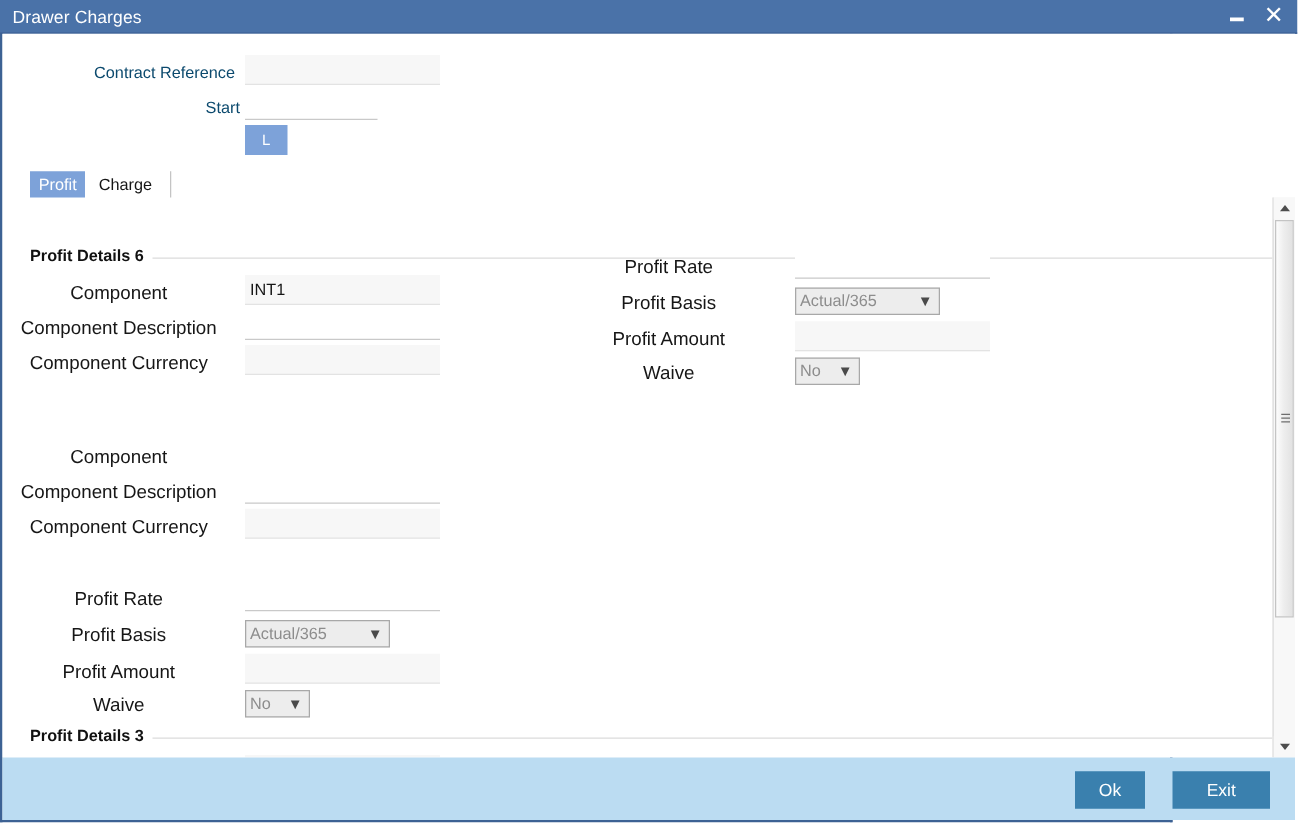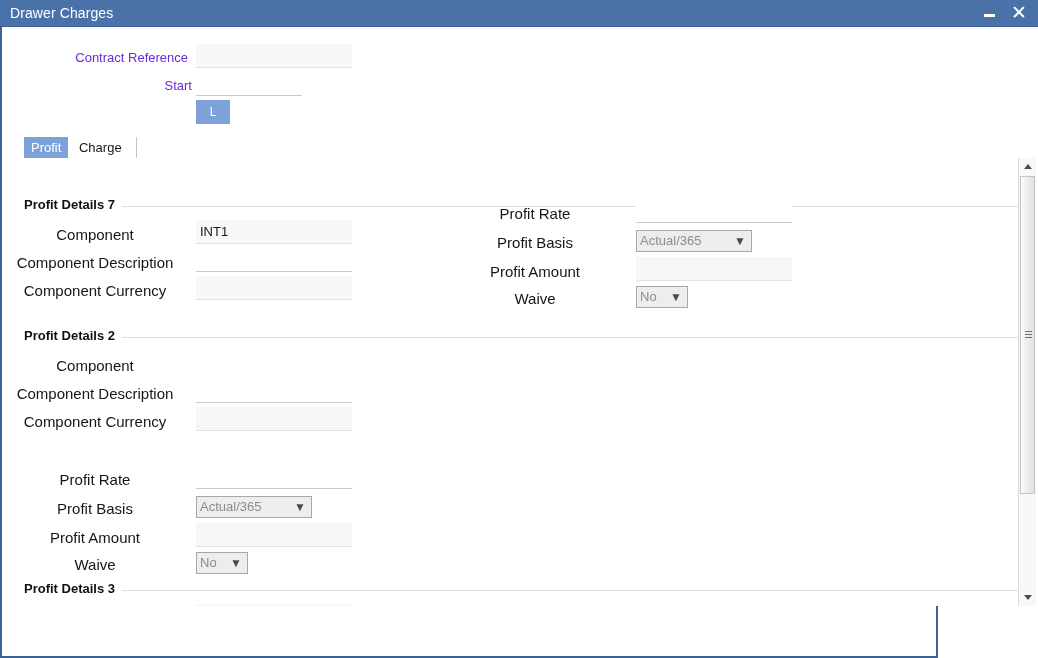--- a/index.html
+++ b/index.html
@@ -78,21 +78,21 @@
     height: 579px;
     background: #ffffff;
     overflow: hidden;
   }
 
   
   .hdr-field-label {
     position: absolute;
     text-align: right;
     font-size: 13px;
-    color: #6d28d9;
+    color: #0c4a6e;
     white-space: nowrap;
   }
   .inp-readonly {
     position: absolute;
     background: #f7f7f7;
     border: none;
     border-bottom: 1px solid #e3e3e3;
     box-sizing: border-box;
     font-family: "Liberation Sans", sans-serif;
     font-size: 13px;
@@ -331,21 +331,21 @@
     <div class="tabstrip">
       <div class="tab active">Profit</div>
       <div class="tab inactive">Charge</div>
       <div class="tab-sep"></div>
     </div>
 
     <div class="scrollpane">
       <div class="pane-inner">
 
         <div class="section-hd" style="top:39px;">
-          <div class="title">Profit Details 7</div>
+          <div class="title">Profit Details 6</div>
           <div class="rule"></div>
         </div>
 
         <div class="fld-label" style="left:0;top:68px;width:186px;">Component</div>
         <input class="inp-readonly" style="left: 194px; top: 62px; width: 156px; height: 24px;" readonly="" value="INT1">
 
         <div class="fld-label" style="left:0;top:96px;width:186px;">Component Description</div>
         <input class="inp-underline" style="left: 194px; top: 90px; width: 156px; height: 24px;" value="">
 
         <div class="fld-label" style="left:0;top:124px;width:186px;">Component Currency</div>
@@ -362,24 +362,20 @@
 
         <div class="fld-label" style="left:440px;top:105px;width:186px;">Profit Amount</div>
         <input class="inp-readonly" style="left: 634px; top: 99px; width: 156px; height: 24px;" readonly="" value="">
 
         <div class="fld-label" style="left:440px;top:132px;width:186px;">Waive</div>
         <div class="sel-disabled" style="left:634px;top:128px;width:52px;height:22px;">
           <span>No</span>
           <span class="chev">▼</span>
         </div>
 
-        <div class="section-hd" style="top:170px;">
-          <div class="title">Profit Details 2</div>
-          <div class="rule"></div>
-        </div>
 
         <div class="fld-label" style="left:0;top:199px;width:186px;">Component</div>
 
         <div class="fld-label" style="left:0;top:227px;width:186px;">Component Description</div>
         <input class="inp-underline" style="left: 194px; top: 221px; width: 156px; height: 24px;" value="">
 
         <div class="fld-label" style="left:0;top:255px;width:186px;">Component Currency</div>
         <input class="inp-readonly" style="left: 194px; top: 249px; width: 156px; height: 24px;" readonly="" value="">
 
         <div class="fld-label" style="left:0;top:313px;width:186px;">Profit Rate</div>
@@ -421,14 +417,18 @@
             <i></i>
         </span>
       </div>
       <div class="vs-arrow down">
         <span class="tri"></span>
       </div>
     </div>
 
   </div>
 
+  <div class="footer">
+    <button class="foot-btn btn-ok">Ok</button>
+    <button class="foot-btn btn-exit">Exit</button>
+  </div>
 
 </div>
 
 </body></html>

